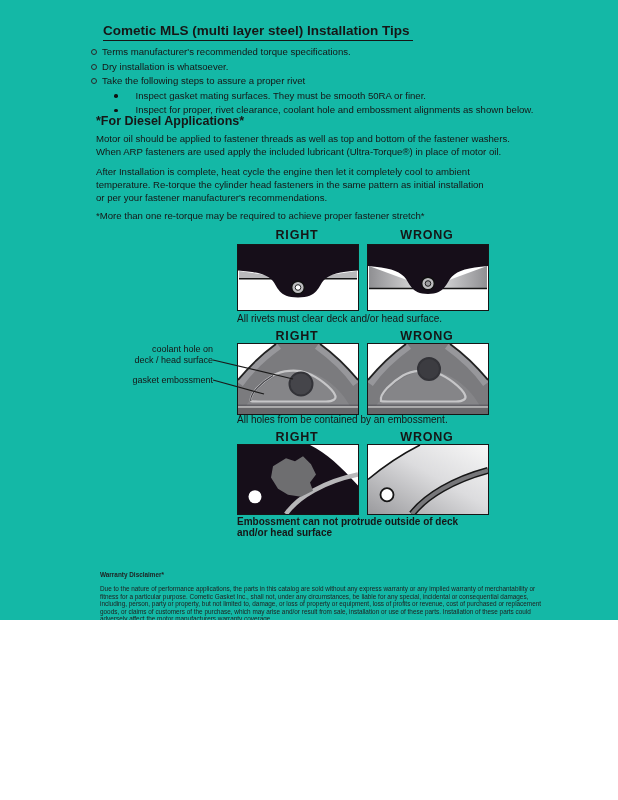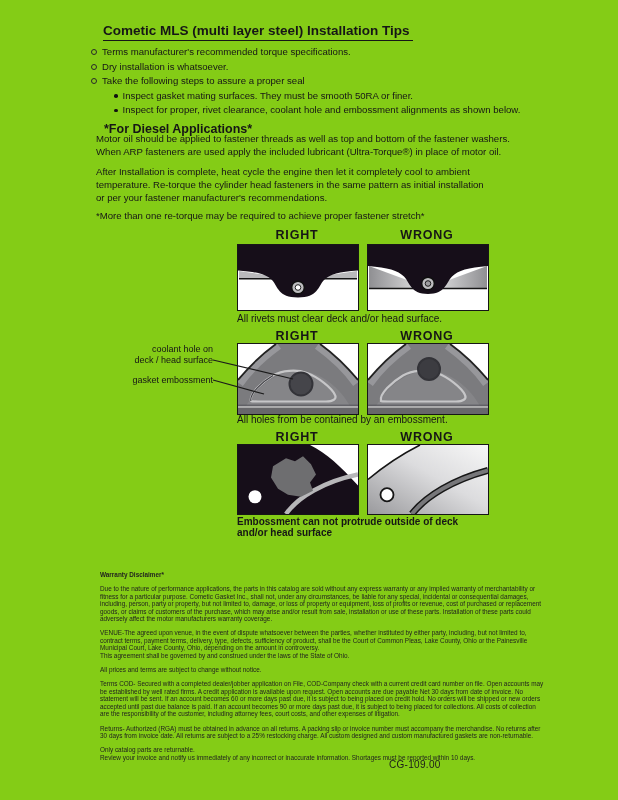--- a/index.html
+++ b/index.html
@@ -1,28 +1,28 @@
 <!DOCTYPE html>
 <html style="--ink: #161616; --panel_black: #160e19; --gasket_gray: #7b7b7e; --gasket_gray_dark: #67676a; --embossment_line: #c6c6c8; --coolant_hole: #45454a; --patch_gray: #6e6e70; --deck_gray: #b9b9bb; --white: #ffffff;"><head>
 <meta charset="utf-8">
 <style>
   html,body{margin:0;padding:0;background:#fff;}
-  .page{position:relative;width:618px;height:800px;background:#84cc16;overflow:hidden;
+  .page{position:relative;width:618px;height:620px;background:#14b8a6;overflow:hidden;
         font-family:"Liberation Sans",sans-serif;color:var(--ink,#161616);}
 
   .title{position:absolute;left:103px;top:23px;margin:0;font-size:13.5px;font-weight:bold;
          color:var(--ink);border-bottom:1.7px solid var(--ink);padding:0 3px 2px 0;white-space:nowrap;}
 
   .tips{position:absolute;left:91px;top:45px;}
   .tip{display:flex;align-items:center;font-size:9.6px;line-height:14.6px;white-space:nowrap;}
-  .tip.l2{padding-left:23px;}
+  .tip.l2{padding-left:23px;gap:13px;}
   .ob{width:4px;height:4px;border:1px solid #2a2a2a;border-radius:50%;margin-right:5px;flex:none;}
   .db{width:3.6px;height:3.6px;background:#111;border-radius:50%;margin-right:5px;flex:none;}
 
-  .diesel-h{position:absolute;left:96px;top:114px;margin:8px;font-size:12.5px;font-weight:bold;}
+  .diesel-h{position:absolute;left:96px;top:114px;margin:0;font-size:12.5px;font-weight:bold;}
   .body{position:absolute;left:96px;margin:0;font-size:9.6px;line-height:12.9px;white-space:pre-line;}
   .bp0{top:133px;} .bp1{top:166px;} .bp2{top:210px;}
 
   .flabel{position:absolute;width:120px;text-align:center;font-size:12.5px;font-weight:bold;
           letter-spacing:.8px;color:var(--ink);}
   .f1rl{left:237px;top:228px;} .f1wl{left:367px;top:228px;}
   .f2rl{left:237px;top:329px;} .f2wl{left:367px;top:329px;}
   .f3rl{left:237px;top:430px;} .f3wl{left:367px;top:430px;}
 
   .panel{position:absolute;width:120px;border:1.7px solid #161616;background:#fff;
@@ -58,21 +58,21 @@
     <div class="tip l1">
         <span class="ob"></span>
         <span>Terms manufacturer's recommended torque specifications.</span>
       </div>
     <div class="tip l1">
         <span class="ob"></span>
         <span>Dry installation is whatsoever.</span>
       </div>
     <div class="tip l1">
         <span class="ob"></span>
-        <span>Take the following steps to assure a proper seal</span>
+        <span>Take the following steps to assure a proper rivet</span>
       </div>
     <div class="tip l2">
         <span class="db"></span>
         <span>Inspect gasket mating surfaces.  They must be smooth 50RA or finer.</span>
       </div>
     <div class="tip l2">
         <span class="db"></span>
         <span>Inspect for proper, rivet clearance, coolant hole and embossment alignments as shown below.</span>
       </div>
   </div>

